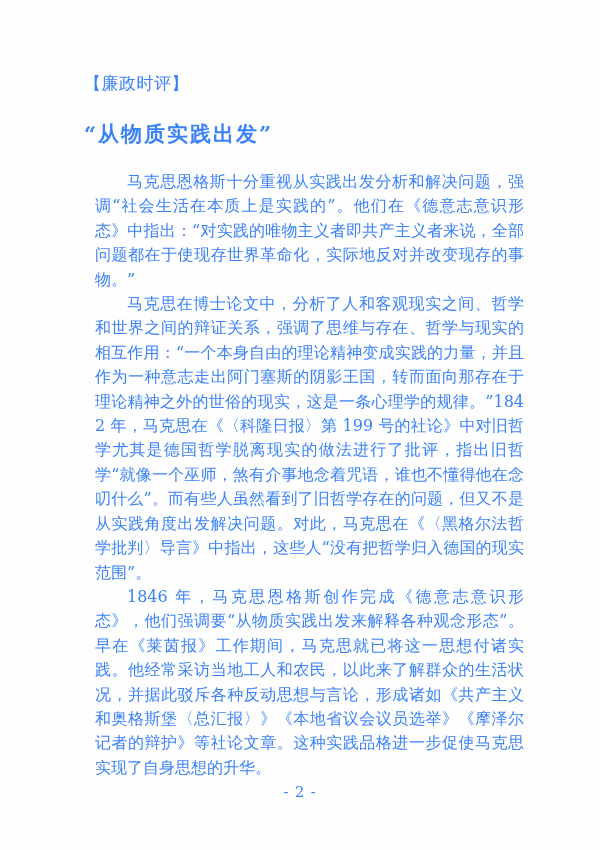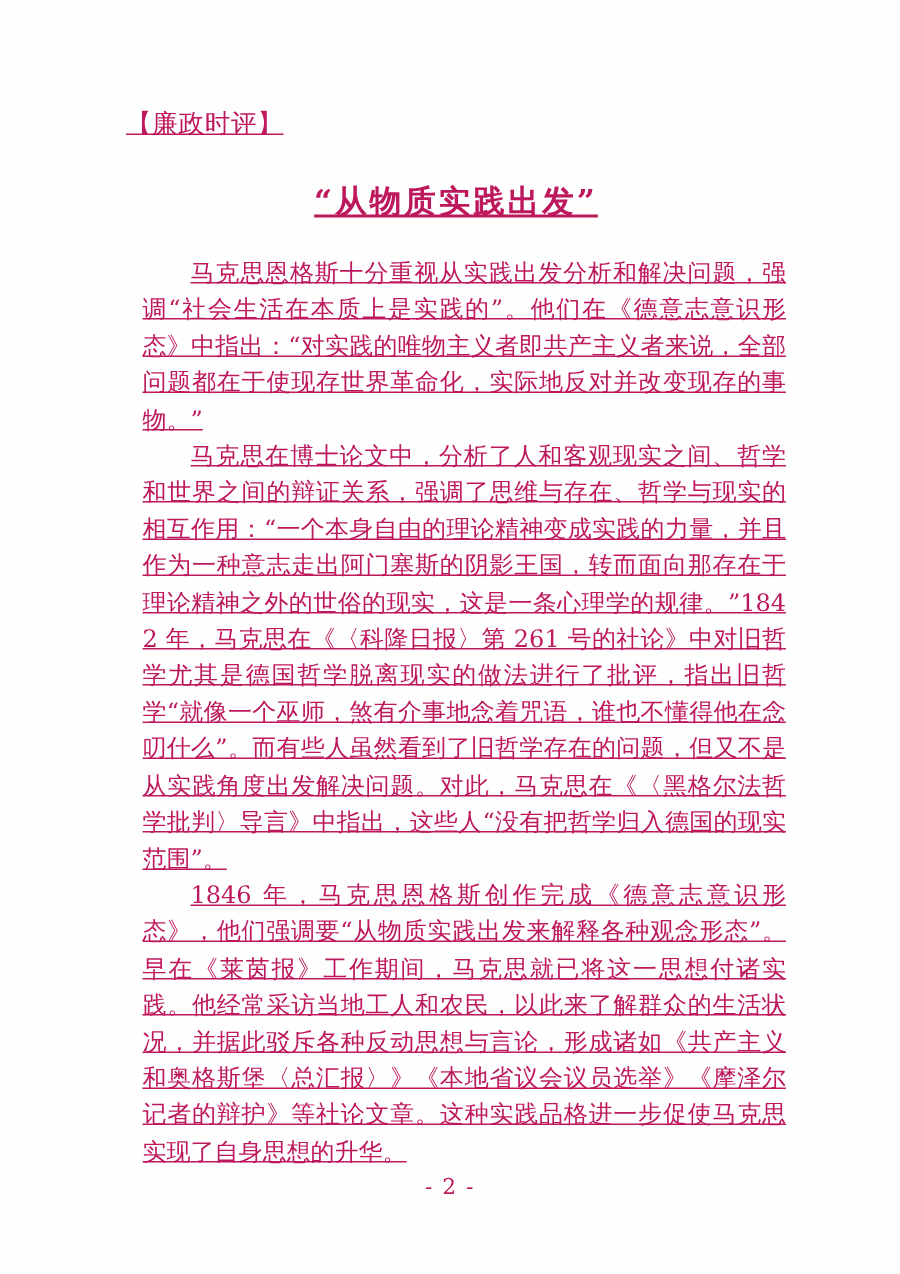--- a/index.html
+++ b/index.html
@@ -6,35 +6,34 @@
     margin: 0;
     padding: 0;
     background: #ffffff;
   }
   .page {
     position: relative;
     width: 600px;
     height: 849px;
     margin: 0 auto;
     background: #fefefe;
-    color: #be185d;
+    color: #3b82f6;
     font-family: "DejaVu Serif", "Liberation Serif", serif;
     overflow: hidden;
-    text-decoration: underline;
   }
   .section-label {
     margin: 72px 76px 0 84px;
     font-size: 17px;
     line-height: 22px;
     letter-spacing: 0.5px;
     white-space: nowrap;
   }
   .article-title {
     margin: 26px 76px 0 84px;
-    text-align: center;
+    text-align: left;
     font-size: 21px;
     font-weight: bold;
     line-height: 28px;
     letter-spacing: 2px;
   }
   .article-body {
     margin: 22px 76px 0 95px;
     font-size: 16px;
     line-height: 24.4px;
     text-align: justify;
@@ -58,18 +57,18 @@
 </head>
 <body>
 
 <div class="page">
   <div class="section-label">【廉政时评】</div>
 
   <h1 class="article-title">“从物质实践出发”</h1>
 
   <div class="article-body">
     <p>马克思恩格斯十分重视从实践出发分析和解决问题，强调“社会生活在本质上是实践的”。他们在《德意志意识形态》中指出：“对实践的唯物主义者即共产主义者来说，全部问题都在于使现存世界革命化，实际地反对并改变现存的事物。”</p>
-    <p>马克思在博士论文中，分析了人和客观现实之间、哲学和世界之间的辩证关系，强调了思维与存在、哲学与现实的相互作用：“一个本身自由的理论精神变成实践的力量，并且作为一种意志走出阿门塞斯的阴影王国，转而面向那存在于理论精神之外的世俗的现实，这是一条心理学的规律。”1842 年，马克思在《〈科隆日报〉第 261 号的社论》中对旧哲学尤其是德国哲学脱离现实的做法进行了批评，指出旧哲学“就像一个巫师，煞有介事地念着咒语，谁也不懂得他在念叨什么”。而有些人虽然看到了旧哲学存在的问题，但又不是从实践角度出发解决问题。对此，马克思在《〈黑格尔法哲学批判〉导言》中指出，这些人“没有把哲学归入德国的现实范围”。</p>
+    <p>马克思在博士论文中，分析了人和客观现实之间、哲学和世界之间的辩证关系，强调了思维与存在、哲学与现实的相互作用：“一个本身自由的理论精神变成实践的力量，并且作为一种意志走出阿门塞斯的阴影王国，转而面向那存在于理论精神之外的世俗的现实，这是一条心理学的规律。”1842 年，马克思在《〈科隆日报〉第 199 号的社论》中对旧哲学尤其是德国哲学脱离现实的做法进行了批评，指出旧哲学“就像一个巫师，煞有介事地念着咒语，谁也不懂得他在念叨什么”。而有些人虽然看到了旧哲学存在的问题，但又不是从实践角度出发解决问题。对此，马克思在《〈黑格尔法哲学批判〉导言》中指出，这些人“没有把哲学归入德国的现实范围”。</p>
     <p>1846 年，马克思恩格斯创作完成《德意志意识形态》，他们强调要“从物质实践出发来解释各种观念形态”。早在《莱茵报》工作期间，马克思就已将这一思想付诸实践。他经常采访当地工人和农民，以此来了解群众的生活状况，并据此驳斥各种反动思想与言论，形成诸如《共产主义和奥格斯堡〈总汇报〉》《本地省议会议员选举》《摩泽尔记者的辩护》等社论文章。这种实践品格进一步促使马克思实现了自身思想的升华。</p>
   </div>
 
   <div class="page-number">- 2 -</div>
 </div>
 
 </body></html>

